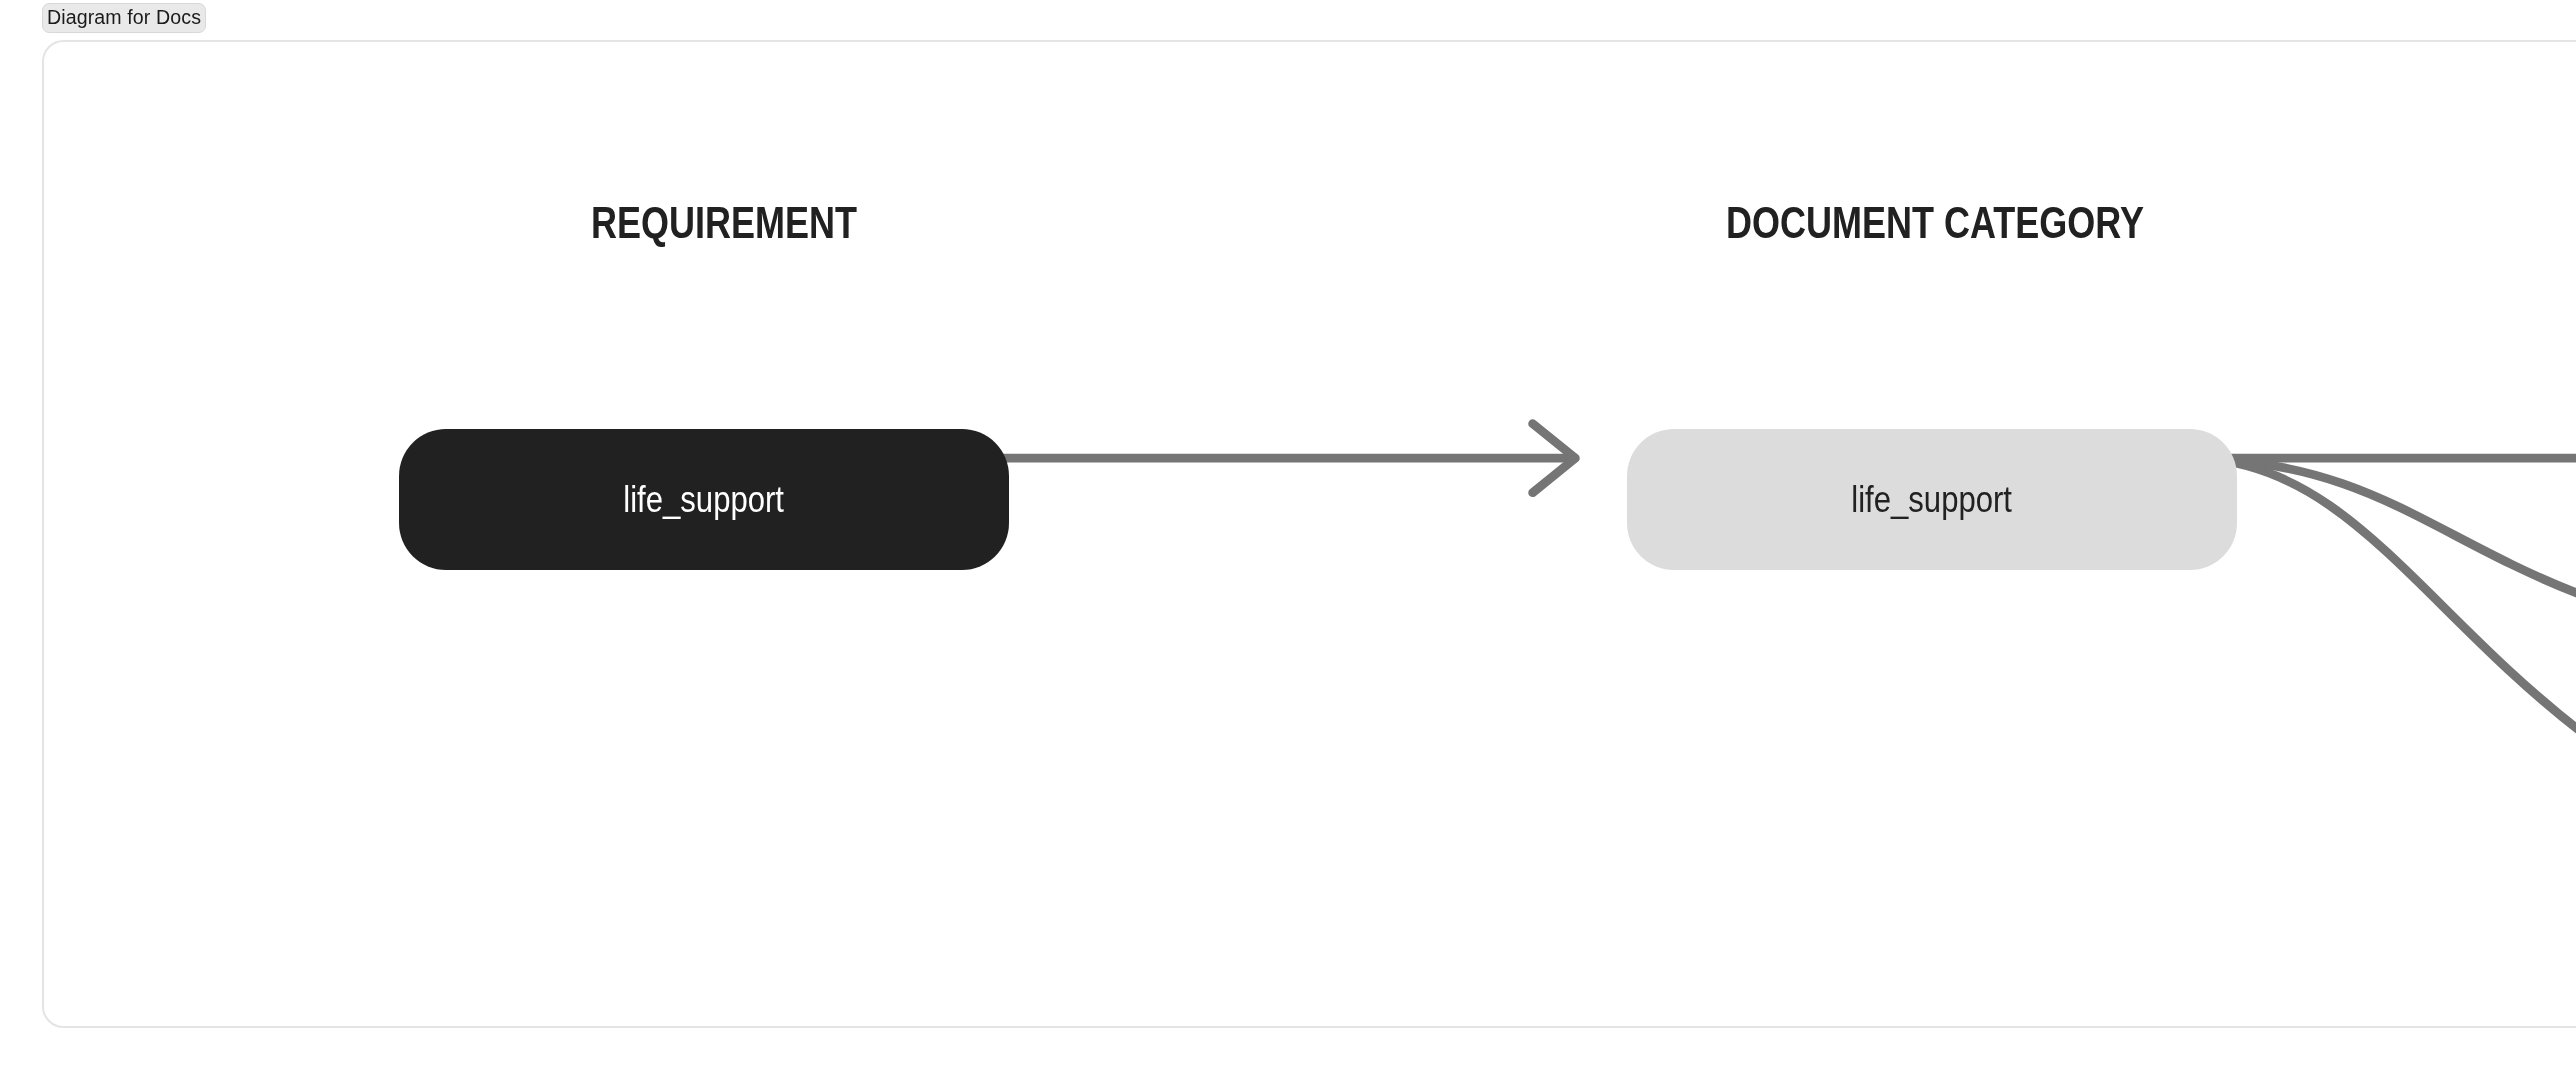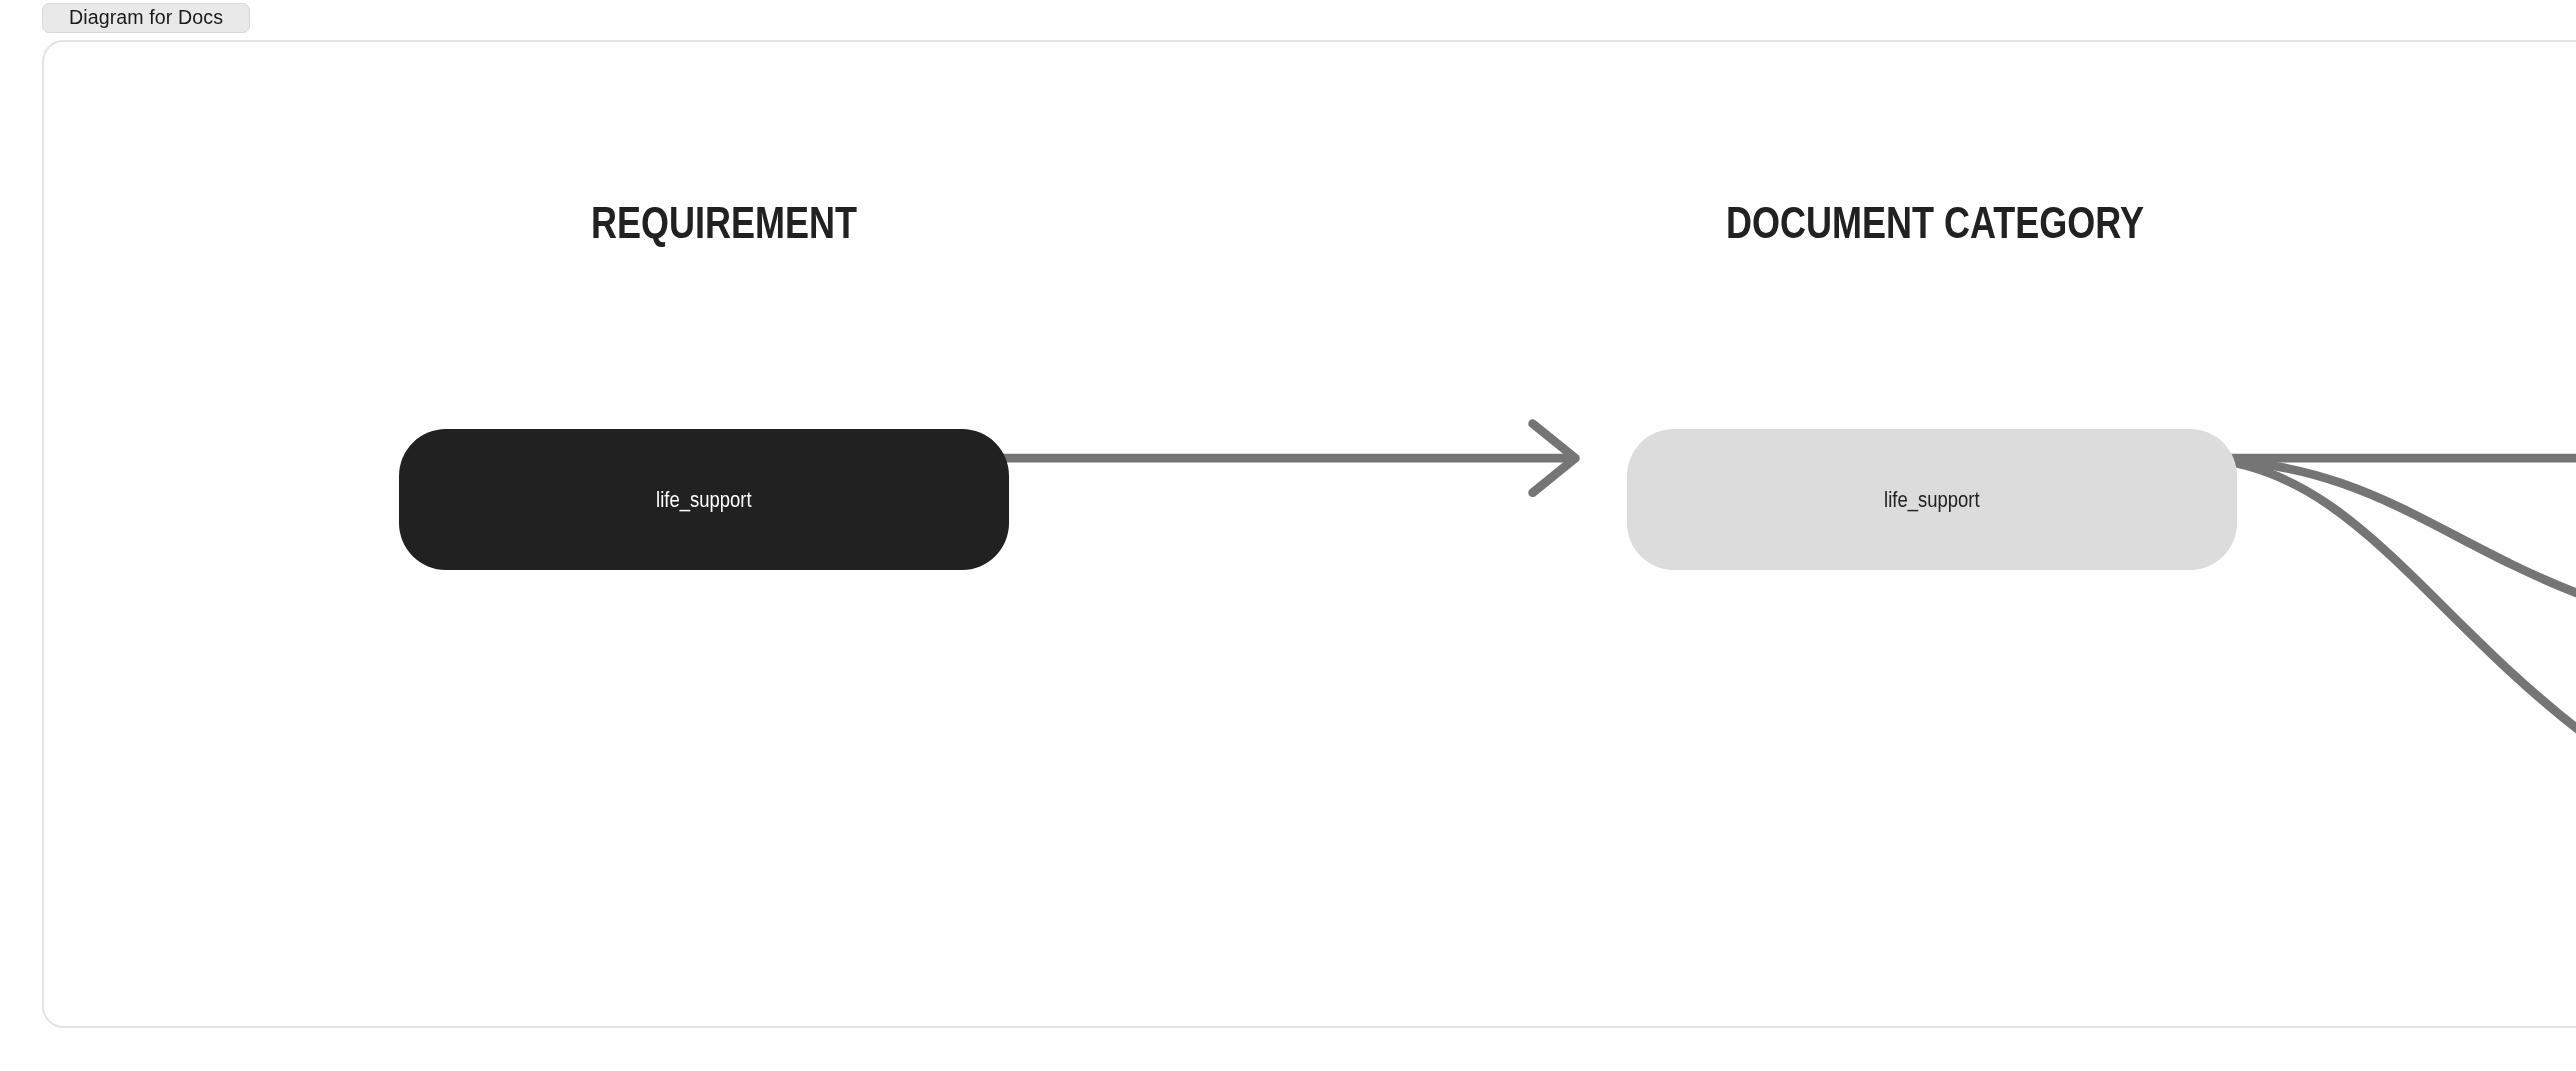--- a/index.html
+++ b/index.html
@@ -18,21 +18,21 @@
 
   
   #doc-tab {
     position: absolute;
     left: 42px;
     top: 3.1px;
     height: 30px;
     box-sizing: border-box;
     display: flex;
     align-items: center;
-    padding: 0 26px;
+    padding: 0 4px;
     background: #e9e9e9;
     border: 1.5px solid #d8d8d8;
     border-radius: 7.2px;
     font-size: 19.6px;
     color: #1a1a1a;
     line-height: 1;
     white-space: nowrap;
     letter-spacing: 0.1px;
   }
 
@@ -76,21 +76,21 @@
   }
 
   
   .node {
     position: absolute;
     box-sizing: border-box;
     display: flex;
     align-items: center;
     justify-content: center;
     border-radius: 47px;
-    font-size: 22px;
+    font-size: 37px;
     line-height: 1;
     white-space: nowrap;
     transform-origin: center center;
   }
   .node-label { transform: scaleX(0.84); display: inline-block; }
 
   .node-filled-dark {
     background: #212121;
     color: #ffffff;
     border: 0;

